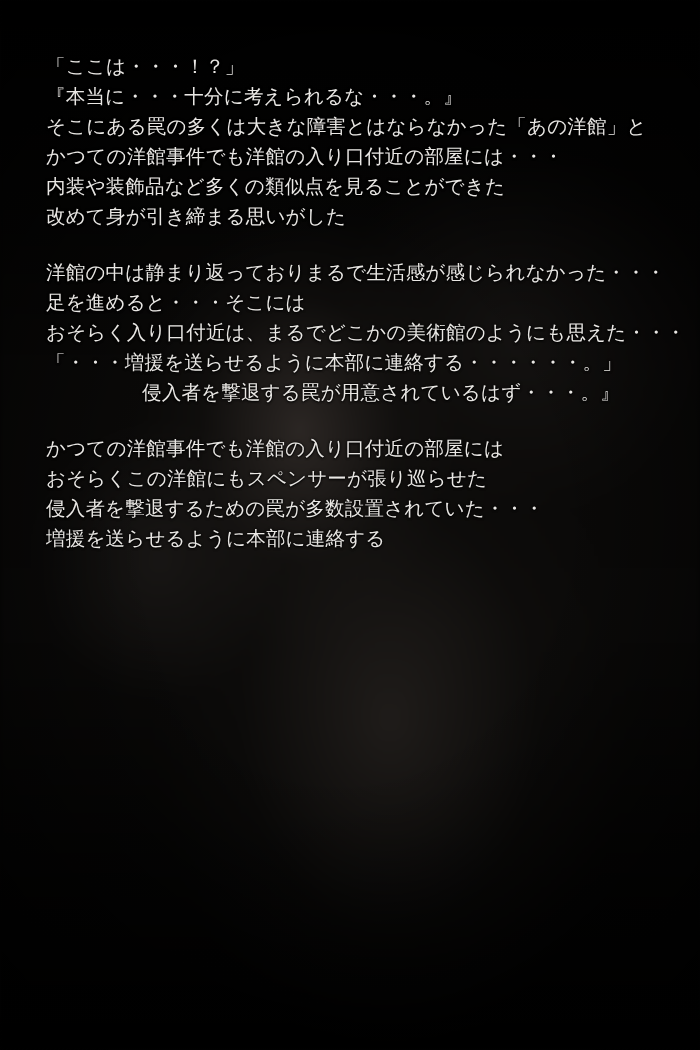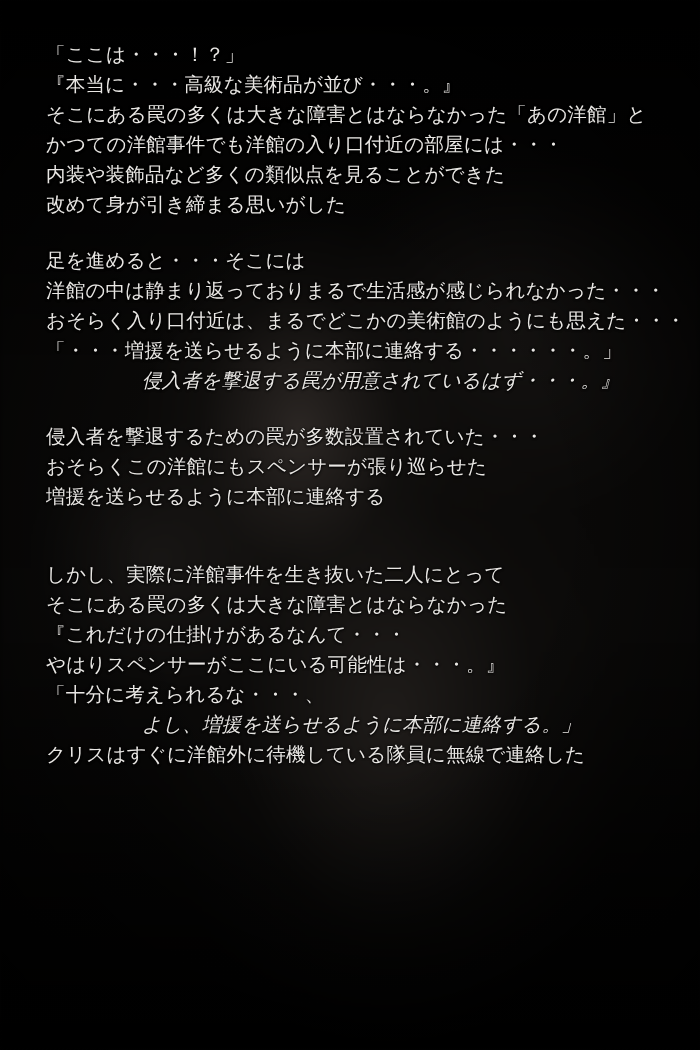--- a/index.html
+++ b/index.html
@@ -36,80 +36,71 @@
     position: absolute;
     inset: 0;
     background: radial-gradient(ellipse 520px 640px at 350px 520px, rgba(0,0,0,0) 40%, rgba(0,0,0,0.82) 100%);
   }
   .text-layer {
     position: absolute;
     left: 0;
     top: 0;
     width: 700px;
     height: 1050px;
-    padding: 40px 46px 0 46px;
+    padding: 52px 46px 0 46px;
     box-sizing: border-box;
   }
   .para {
     margin: 0 0 26px 0;
   }
   .para:last-child { margin-bottom: 0; }
   .line {
     color: #e9e7e4;
     font-family: "DejaVu Serif", "Liberation Serif", serif;
     font-size: 19.5px;
     line-height: 30px;
     white-space: pre;
     letter-spacing: 0.2px;
     text-shadow: 0 0 3px rgba(0,0,0,0.95), 0 1px 2px rgba(0,0,0,0.9);
   }
   .indent {
     padding-left: 96px;
-    font-style: italic;
   }
   .gap-large { height: 22px; }
 </style>
 </head>
 <body>
 
 <div class="page">
   <div class="bg-art"></div>
   <div class="bg-vignette"></div>
 
   <div class="text-layer">
 
     <div class="para">
       <div class="line">「ここは・・・！？」</div>
-      <div class="line">『本当に・・・高級な美術品が並び・・・。』</div>
+      <div class="line">『本当に・・・十分に考えられるな・・・。』</div>
       <div class="line">そこにある罠の多くは大きな障害とはならなかった「あの洋館」と</div>
       <div class="line">かつての洋館事件でも洋館の入り口付近の部屋には・・・</div>
       <div class="line">内装や装飾品など多くの類似点を見ることができた</div>
       <div class="line">改めて身が引き締まる思いがした</div>
     </div>
 
     <div class="para">
+      <div class="line">洋館の中は静まり返っておりまるで生活感が感じられなかった・・・</div>
       <div class="line">足を進めると・・・そこには</div>
-      <div class="line">洋館の中は静まり返っておりまるで生活感が感じられなかった・・・</div>
       <div class="line">おそらく入り口付近は、まるでどこかの美術館のようにも思えた・・・</div>
       <div class="line">「・・・増援を送らせるように本部に連絡する・・・・・・。」</div>
       <div class="line indent">侵入者を撃退する罠が用意されているはず・・・。』</div>
     </div>
 
     <div class="para">
+      <div class="line">かつての洋館事件でも洋館の入り口付近の部屋には</div>
+      <div class="line">おそらくこの洋館にもスペンサーが張り巡らせた</div>
       <div class="line">侵入者を撃退するための罠が多数設置されていた・・・</div>
-      <div class="line">おそらくこの洋館にもスペンサーが張り巡らせた</div>
       <div class="line">増援を送らせるように本部に連絡する</div>
     </div>
 
     <div class="gap-large"></div>
 
-    <div class="para">
-      <div class="line">しかし、実際に洋館事件を生き抜いた二人にとって</div>
-      <div class="line">そこにある罠の多くは大きな障害とはならなかった</div>
-      <div class="line">『これだけの仕掛けがあるなんて・・・</div>
-      <div class="line">やはりスペンサーがここにいる可能性は・・・。』</div>
-      <div class="line">「十分に考えられるな・・・、</div>
-      <div class="line indent">よし、増援を送らせるように本部に連絡する。」</div>
-      <div class="line">クリスはすぐに洋館外に待機している隊員に無線で連絡した</div>
-    </div>
 
   </div>
 </div>
 
 </body></html>

